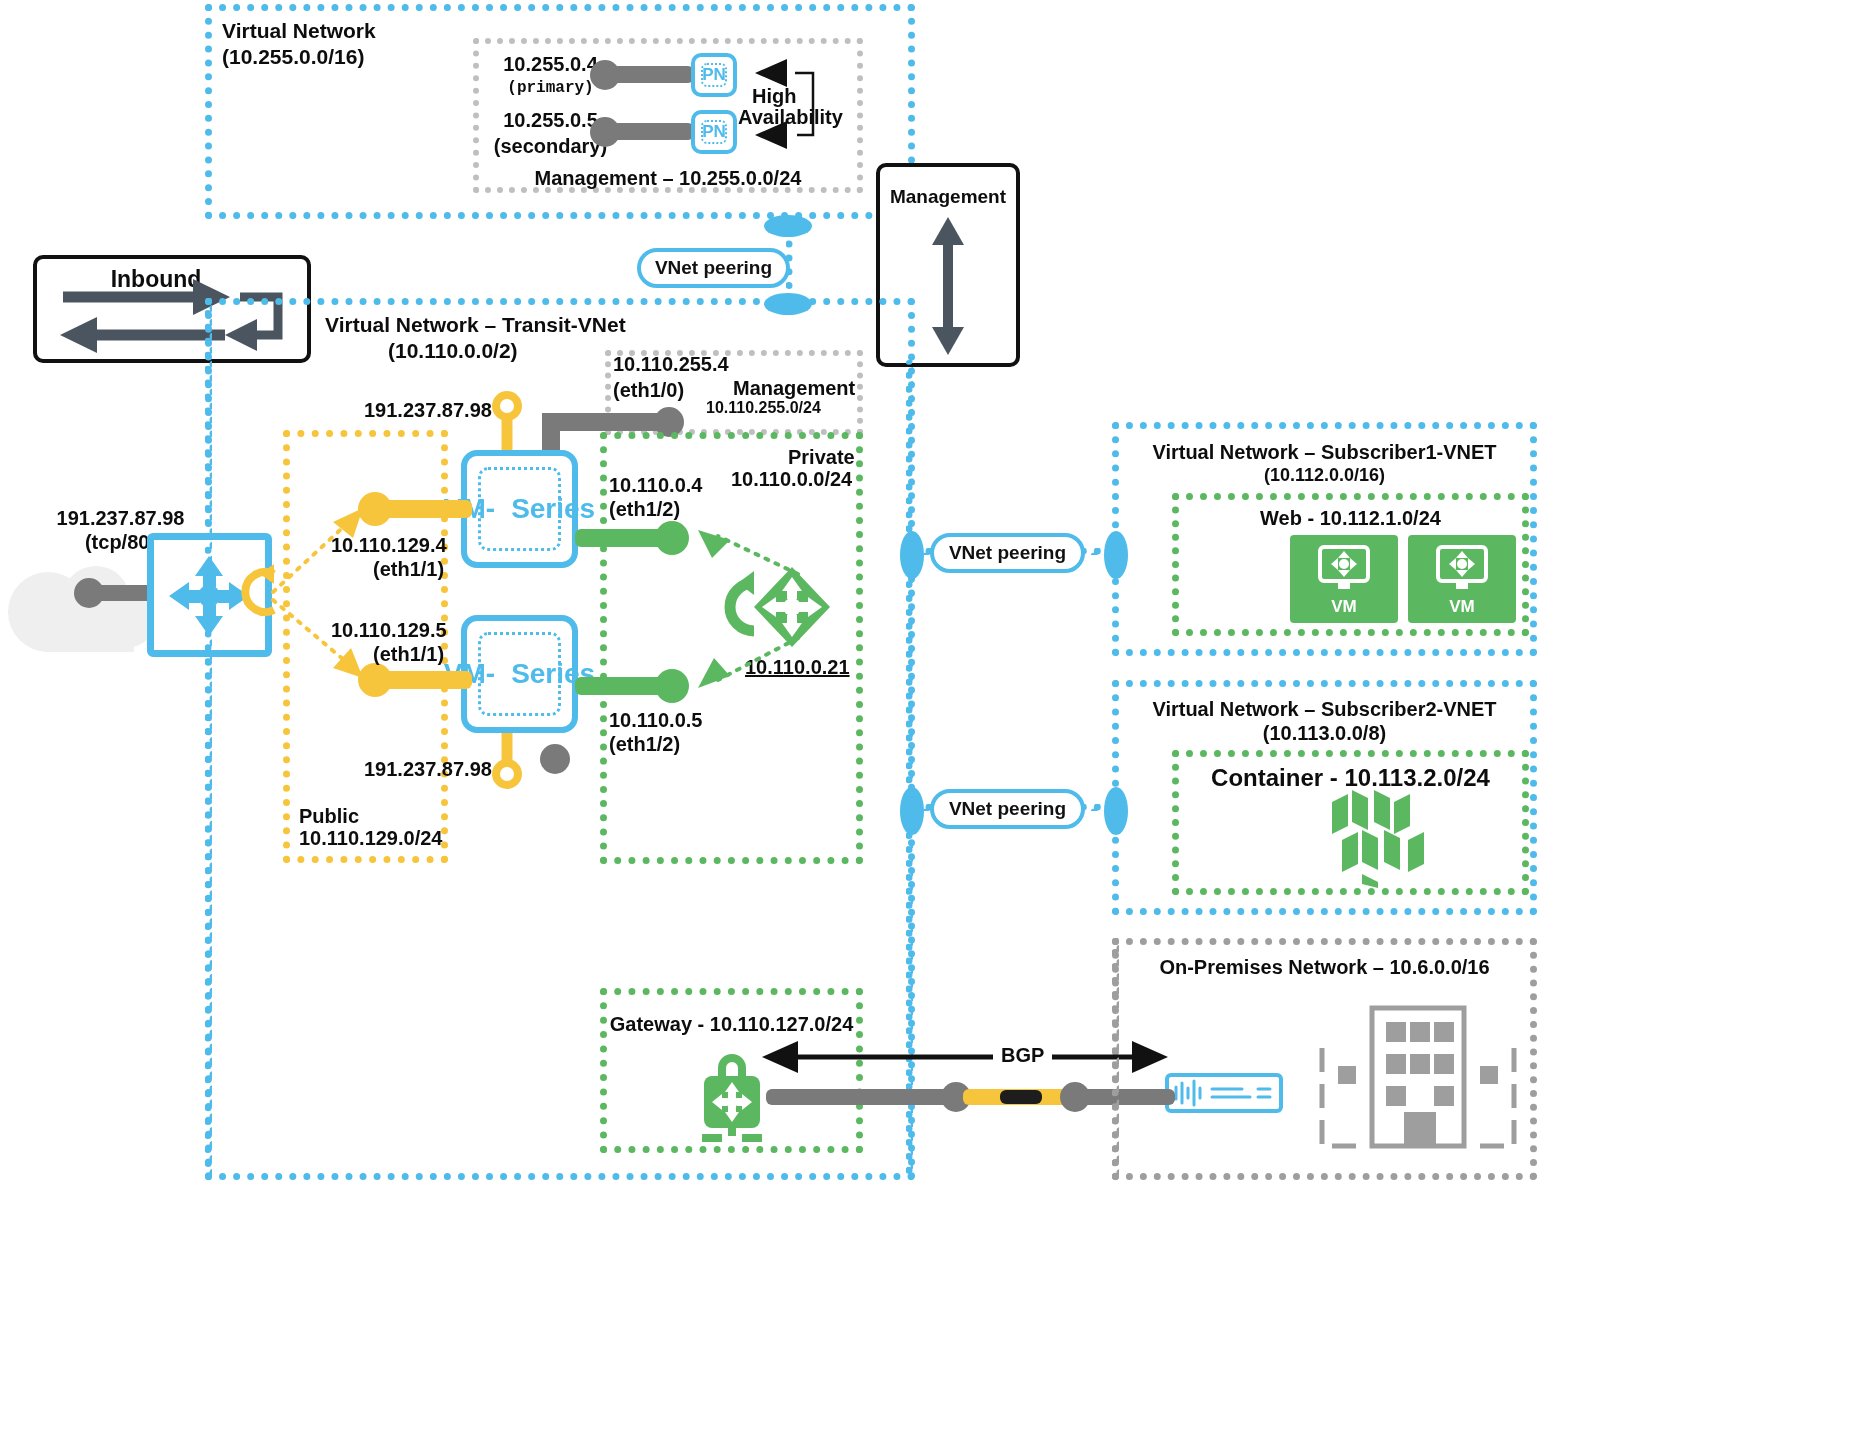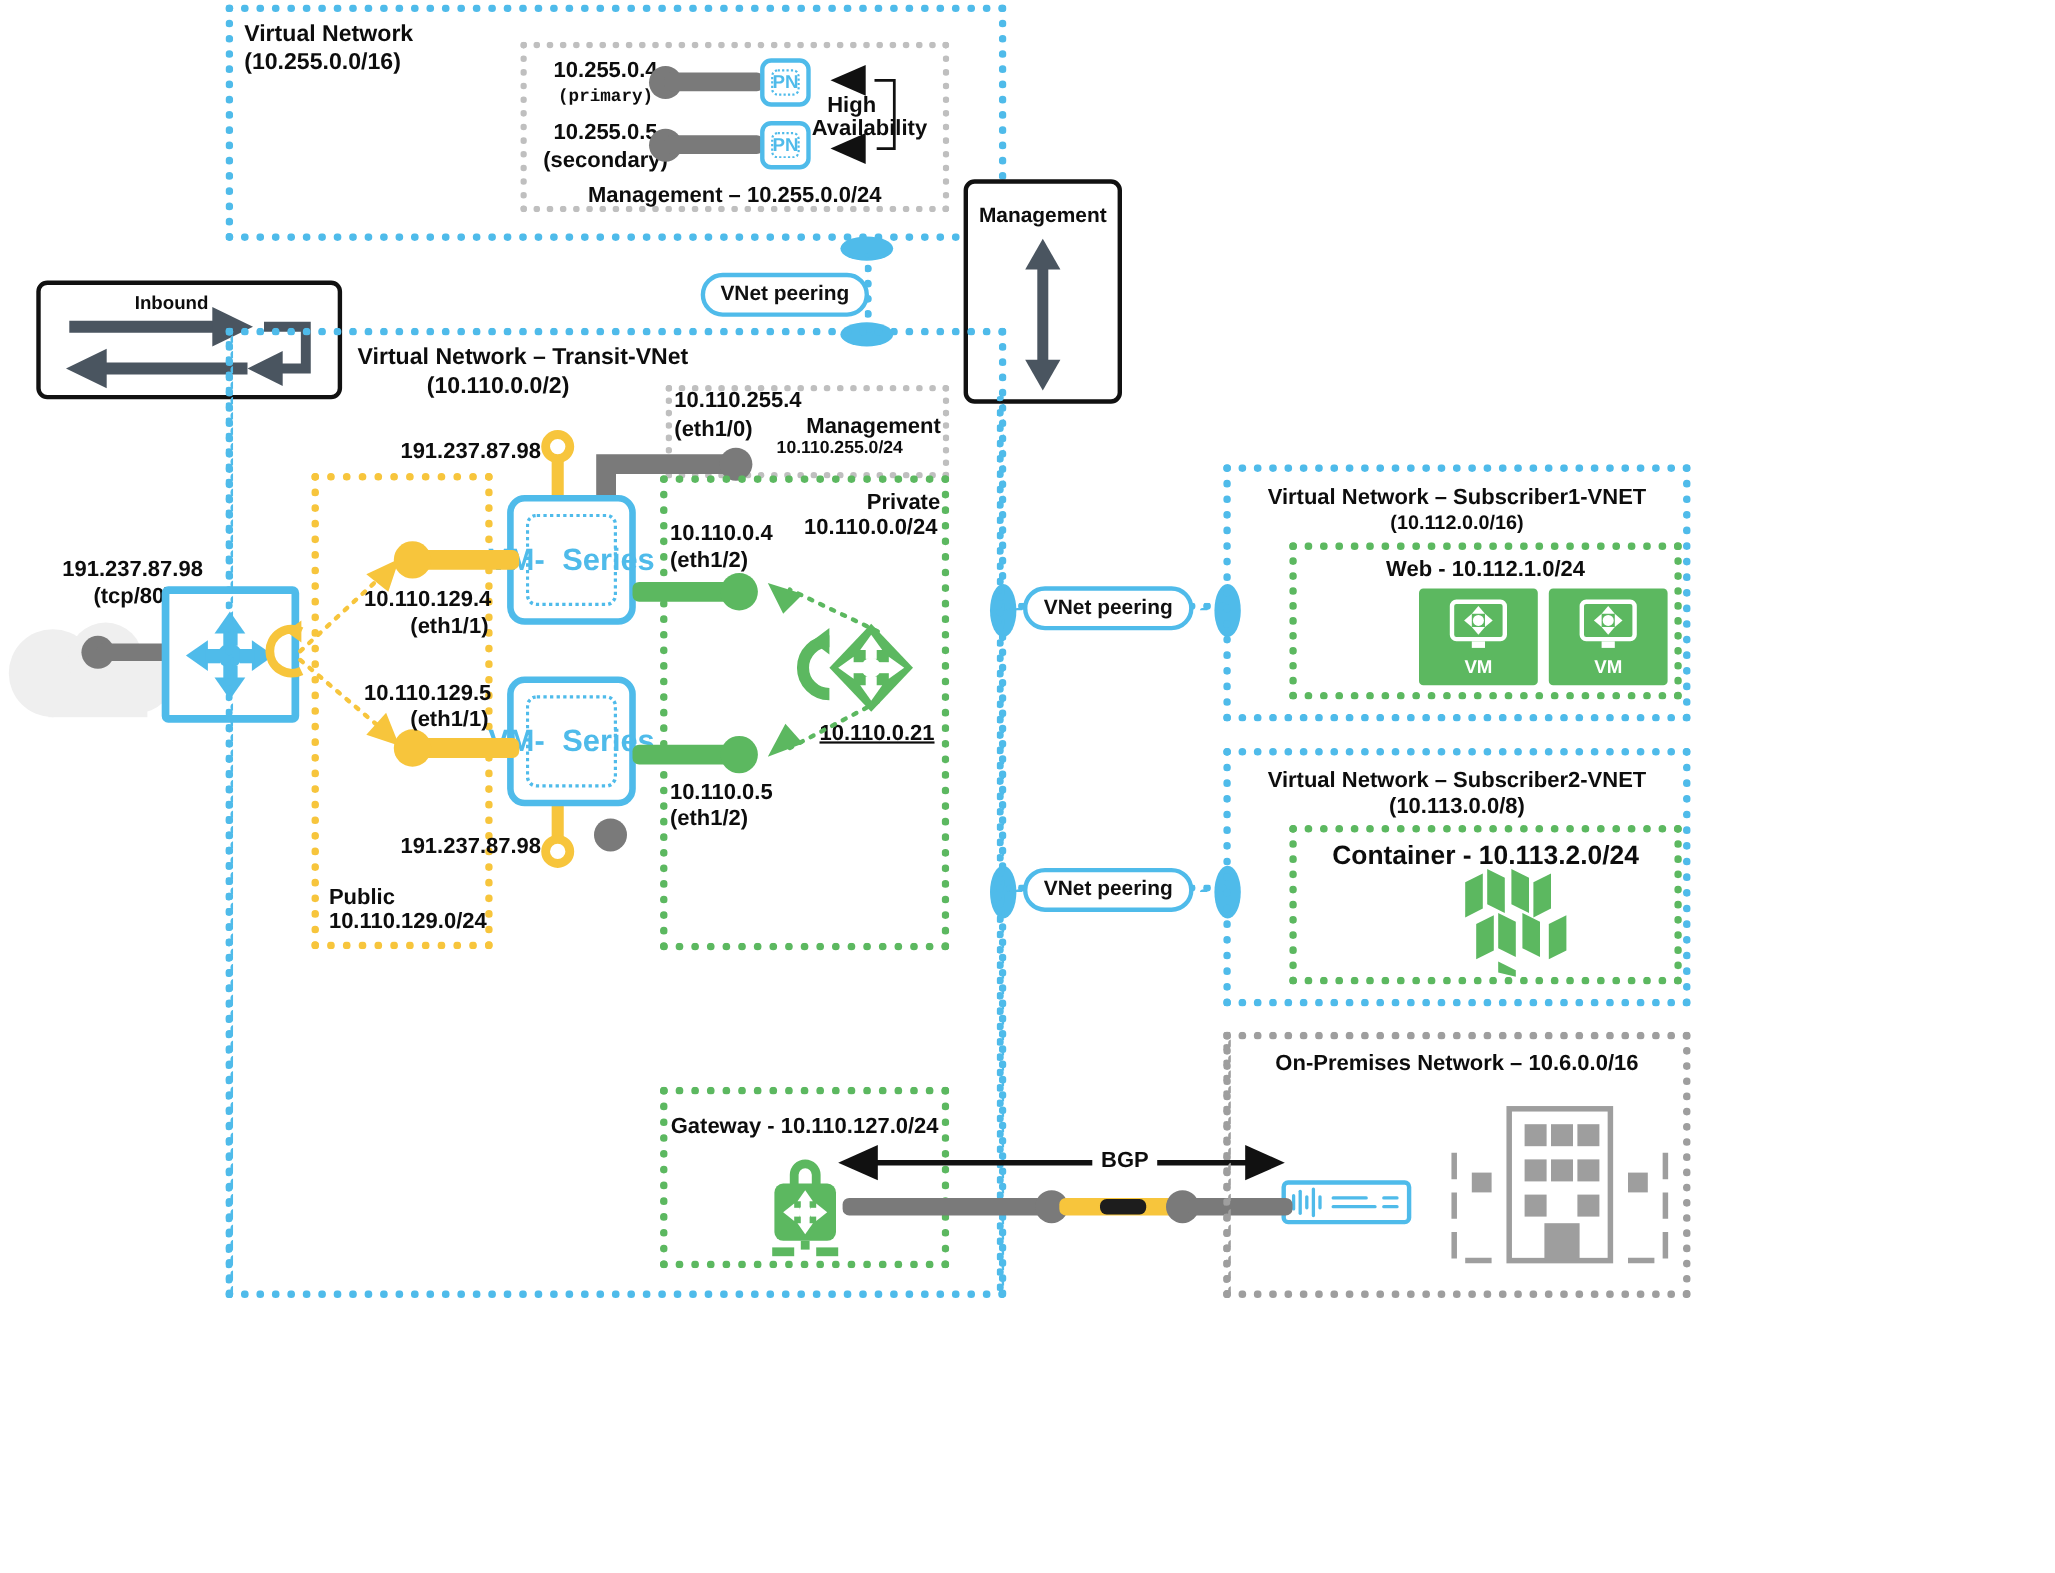--- a/index.html
+++ b/index.html
@@ -83,21 +83,21 @@
 
 <div class="solidbox" style="left:876px;top:163px;width:144px;height:204px;"></div>
 <div class="lbl c" style="left:876px;top:185px;width:144px;font-size:19px;">Management</div>
 <svg class="abs" style="left:920px;top:215px;width:60px;height:140px;">
   <line x1="28" y1="24" x2="28" y2="118" stroke="#4a5560" stroke-width="10"></line>
   <polygon points="28,2 12,30 44,30" fill="#4a5560"></polygon>
   <polygon points="28,140 12,112 44,112" fill="#4a5560"></polygon>
 </svg>
 
 <div class="solidbox" style="left:33px;top:255px;width:278px;height:108px;"></div>
-<div class="lbl c" style="left:33px;top:265px;width:246px;font-size:17px;">Inbound</div>
+<div class="lbl c" style="left:33px;top:265px;width:246px;font-size:23px;">Inbound</div>
 <svg class="abs" style="left:45px;top:283px;width:255px;height:72px;">
 
   <line x1="18" y1="14" x2="150" y2="14" stroke="#4a5560" stroke-width="11"></line>
   <polygon points="185,14 148,-4 148,32" fill="#4a5560"></polygon>
 
   <path d="M 195 14 L 233 14 L 233 52 L 205 52" stroke="#4a5560" stroke-width="9" fill="none"></path>
   <polygon points="180,52 212,36 212,68" fill="#4a5560"></polygon>
 
   <line x1="50" y1="52" x2="180" y2="52" stroke="#4a5560" stroke-width="11"></line>
   <polygon points="15,52 52,34 52,70" fill="#4a5560"></polygon>

